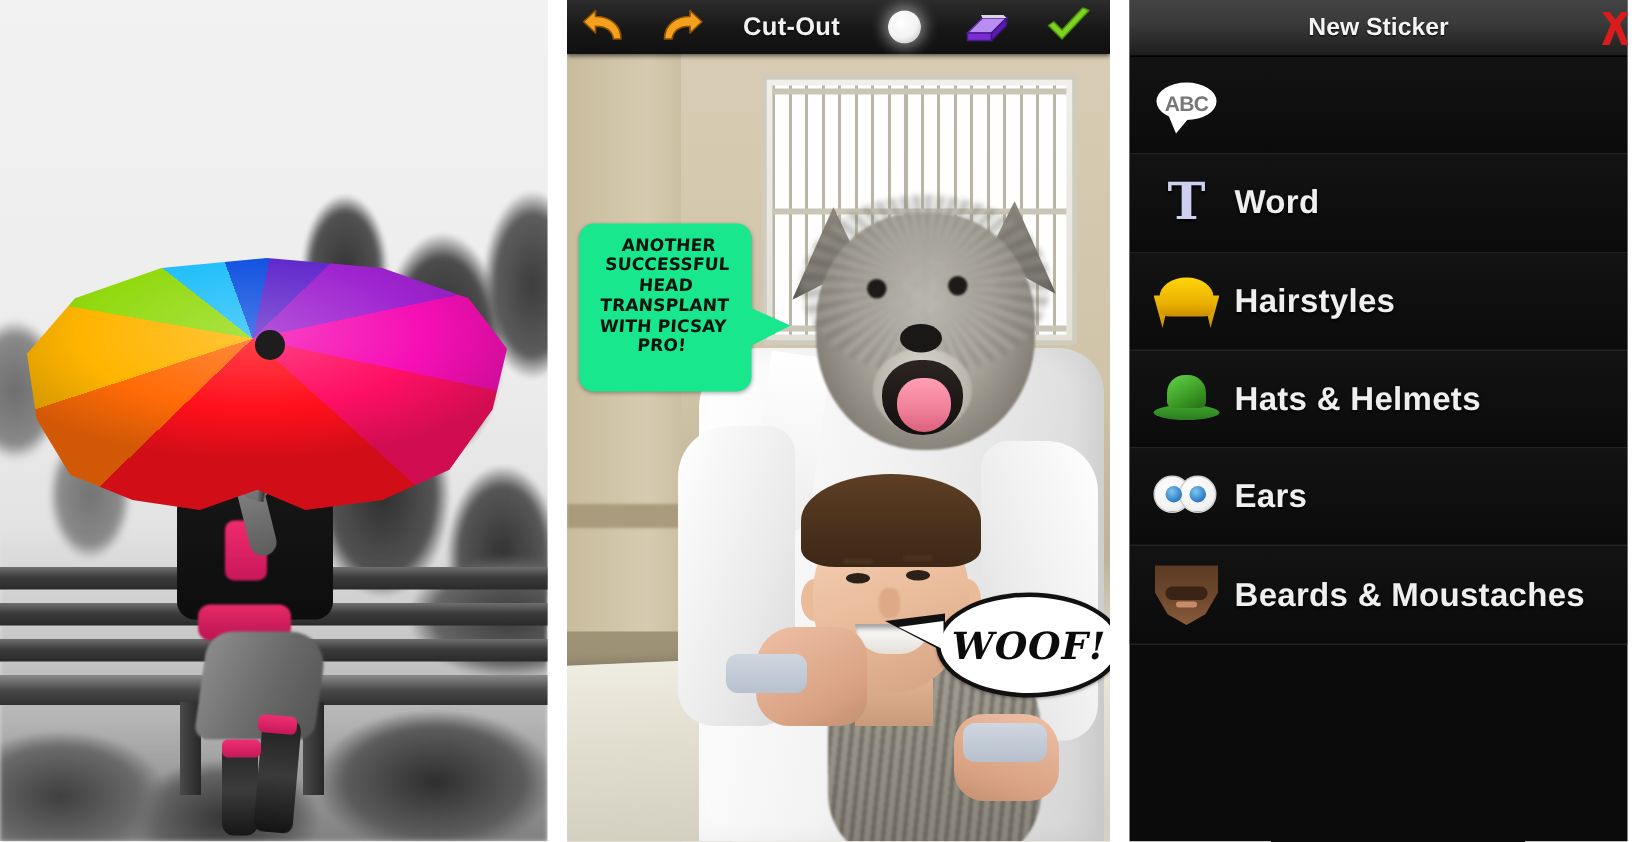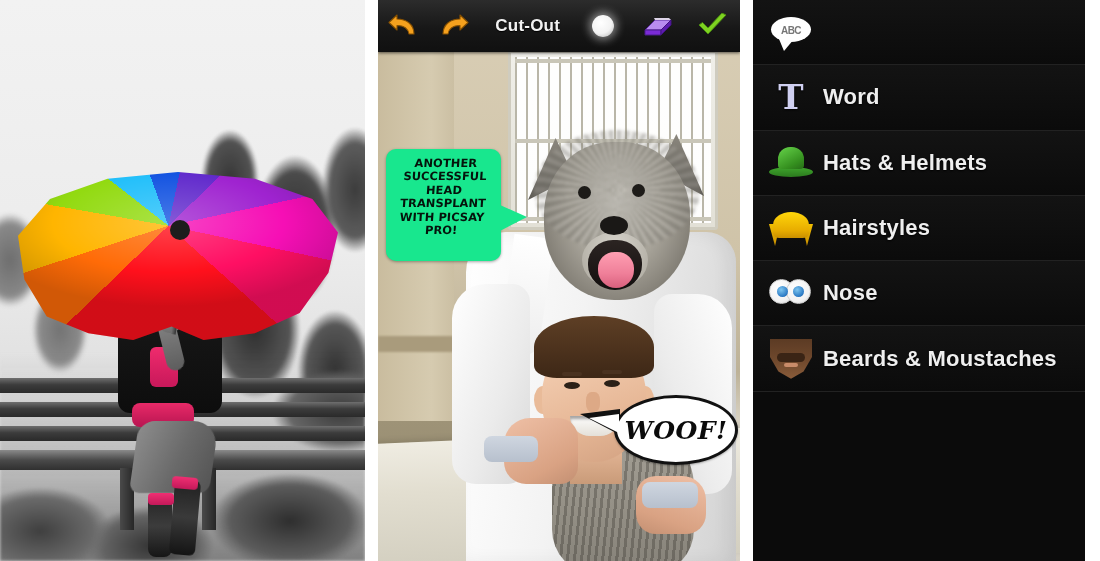--- a/index.html
+++ b/index.html
@@ -103,21 +103,21 @@
       clip-path:polygon(50% 0%, 74% 4%, 92% 16%, 100% 36%, 97% 60%, 88% 84%, 74% 96%, 58% 100%,
                         48% 92%, 36% 100%, 22% 96%, 9% 86%, 2% 64%, 0% 38%, 10% 16%, 28% 4%);
       background:radial-gradient(ellipse 60% 50% at 47% 30%, rgba(255,255,255,.22), rgba(0,0,0,.0) 60%,
                  rgba(0,0,0,.18) 100%); pointer-events:none; }
 
   
   .divider { width:13px; height:561px; background:#ffffff; flex:none; }
 
   
   .panel-editor { position:relative; width:362px; height:561px; overflow:hidden; background:#cdbfa6; }
-  .toolbar { position:relative; height:52px; width:100%; z-index:30;
+  .toolbar { position:relative; height:36px; width:100%; z-index:30;
       background:linear-gradient(#2c2c2c,#171717 55%,#101010);
       display:flex; align-items:center; box-shadow:0 1px 3px rgba(0,0,0,.6); }
   .tb-btn { display:flex; align-items:center; justify-content:center; height:36px; }
   .tb-undo { width:52px; } .tb-redo { width:52px; }
   .tb-title { color:#f2f2f2; font-size:17px; font-weight:bold; letter-spacing:.2px;
       text-shadow:0 1px 1px #000; padding:0 4px; width:98px; text-align:center; }
   .tb-brush { width:56px; } .tb-eraser { width:56px; } .tb-ok { width:56px; }
   .brush-dot { width:22px; height:22px; border-radius:50%;
       background:radial-gradient(circle at 40% 35%, #ffffff, #f2f2f2 55%, #cfcfcf 78%, #9a9a9a 100%);
       box-shadow:0 0 9px 3px rgba(255,255,255,.45); }
@@ -216,21 +216,21 @@
   .bubble-green { position:absolute; left:8px; top:113px; width:115px; min-height:112px; z-index:20;
       background:#18e78e; border-radius:10px; padding:8px 7px 9px;
       box-shadow:0 1px 3px rgba(0,0,0,.35); }
   .bubble-green .txt { color:#05140c; font-family:"DejaVu Sans", sans-serif; font-weight:bold;
       font-size:11.4px; line-height:13.4px; text-align:center; letter-spacing:.1px;
       text-transform:uppercase; transform:skewX(-4deg); }
   .bubble-green .tail { position:absolute; right:-26px; top:56px; width:0; height:0;
       border-top:12px solid transparent; border-bottom:14px solid transparent; border-left:27px solid #18e78e; }
 
   
-  .bubble-woof { position:absolute; left:236px; top:359px; width:124px; height:70px; z-index:20; }
+  .bubble-woof { position:absolute; left:246px; top:359px; width:124px; height:70px; z-index:20; }
   .woof-oval { position:absolute; inset:0; border-radius:50%;
       background:#ffffff; border:3.5px solid #111; box-shadow:0 1px 2px rgba(0,0,0,.3); }
   .woof-text { position:absolute; inset:0; display:flex; align-items:center; justify-content:center;
       color:#0b0b0b; font-family:"DejaVu Serif", serif; font-weight:bold; font-size:25px;
       font-style:italic; letter-spacing:.5px; }
   .woof-tail { position:absolute; left:-34px; top:14px; width:0; height:0;
       border-top:5px solid transparent; border-bottom:21px solid transparent; border-right:40px solid #111; }
   .woof-tail-in { position:absolute; left:-25px; top:19px; width:0; height:0;
       border-top:4px solid transparent; border-bottom:15px solid transparent; border-right:30px solid #fff; }
 
@@ -251,21 +251,21 @@
   .row-label { color:#efefef; font-size:22px; font-weight:bold; letter-spacing:.2px;
       text-shadow:0 1px 2px #000; margin-left:6px; }
 
   
   .ic-wordballoon { position:relative; width:40px; height:30px; }
   .ic-wordballoon .b { position:absolute; left:0; top:0; width:40px; height:25px; border-radius:50%;
       background:#fff; }
   .ic-wordballoon .t { position:absolute; left:8px; bottom:-4px; width:0; height:0;
       border-left:5px solid transparent; border-right:10px solid transparent; border-top:12px solid #fff; }
   .ic-wordballoon .abc { position:absolute; inset:0; display:flex; align-items:center; justify-content:center;
-      font-size:10px; font-weight:bold; color:#777; letter-spacing:-.5px; padding-bottom:3px; }
+      font-size:14px; font-weight:bold; color:#777; letter-spacing:-.5px; padding-bottom:3px; }
   .ic-title { font-family:"DejaVu Serif", serif; font-weight:bold; font-size:34px; color:#cfcff0;
       line-height:1; text-shadow:0 1px 2px #000; }
   .ic-hat { position:relative; width:44px; height:32px; }
   .ic-hat .brim { position:absolute; left:0; bottom:2px; width:44px; height:10px; border-radius:50%;
       background:linear-gradient(#3fa62c,#2b7a1e); }
   .ic-hat .crown { position:absolute; left:9px; top:0; width:26px; height:22px; border-radius:12px 12px 4px 4px;
       background:linear-gradient(150deg,#66d34a,#35901f 70%,#276d17); }
   .ic-hair { position:relative; width:44px; height:32px; }
   .ic-hair .top { position:absolute; left:4px; top:0; width:36px; height:26px; border-radius:50% 50% 18% 18%;
       background:linear-gradient(#ffd60a,#e8ad00 70%,#c98f00); }
@@ -457,71 +457,79 @@
         <div class="woof-oval"></div>
         <div class="woof-tail-in"></div>
         <div class="woof-text">WOOF!</div>
       </div>
     </div>
   </div>
 
   <div class="divider"></div>
 
   <div class="panel-menu">
+    <div class="menu-header">
+      <div class="menu-title">New Sticker</div>
+      <div class="close-x">
+        <svg width="26" height="26" viewBox="0 0 26 26">
+          <path d="M4 2 L9 2 L13 7 L17 2 L22 2 L16 10 L22 24 L17 24 L13 14 L9 24 L4 24 L10 10 Z" fill="#d91b1b"></path>
+        </svg>
+      </div>
+    </div>
 
     <div class="menu-list">
 
       <div class="menu-row">
         <div class="row-icon">
           <div class="ic-wordballoon">
               <div class="b"></div>
               <div class="abc">ABC</div>
               <div class="t"></div>
             </div>
         </div>
       </div>
 
       <div class="menu-row">
         <div class="row-icon">
           <div class="ic-title">T</div>
         </div>
         <div class="row-label">Word</div>
-      </div>
-
-      <div class="menu-row">
-        <div class="row-icon">
-          <div class="ic-hat">
-              <div class="brim"></div>
-              <div class="crown"></div>
-            </div>
-        </div>
-        <div class="row-label">Hats &amp; Helmets</div>
       </div>
 
       <div class="menu-row">
         <div class="row-icon">
           <div class="ic-hair">
               <div class="sl"></div>
               <div class="sr"></div>
               <div class="top"></div>
             </div>
         </div>
         <div class="row-label">Hairstyles</div>
       </div>
 
       <div class="menu-row">
         <div class="row-icon">
+          <div class="ic-hat">
+              <div class="brim"></div>
+              <div class="crown"></div>
+            </div>
+        </div>
+        <div class="row-label">Hats &amp; Helmets</div>
+      </div>
+
+      <div class="menu-row">
+        <div class="row-icon">
           <div class="ic-eyes">
               <div class="e l"></div>
               <div class="e r"></div>
             <div class="p l"></div>
               <div class="p r"></div>
             </div>
         </div>
-        <div class="row-label">Nose</div>
+        <div class="row-label">Ears</div>
       </div>
 
 
 
       <div class="menu-row">
         <div class="row-icon">
           <div class="ic-beard">
               <div class="b"></div>
               <div class="mo"></div>
               <div class="lip"></div>

